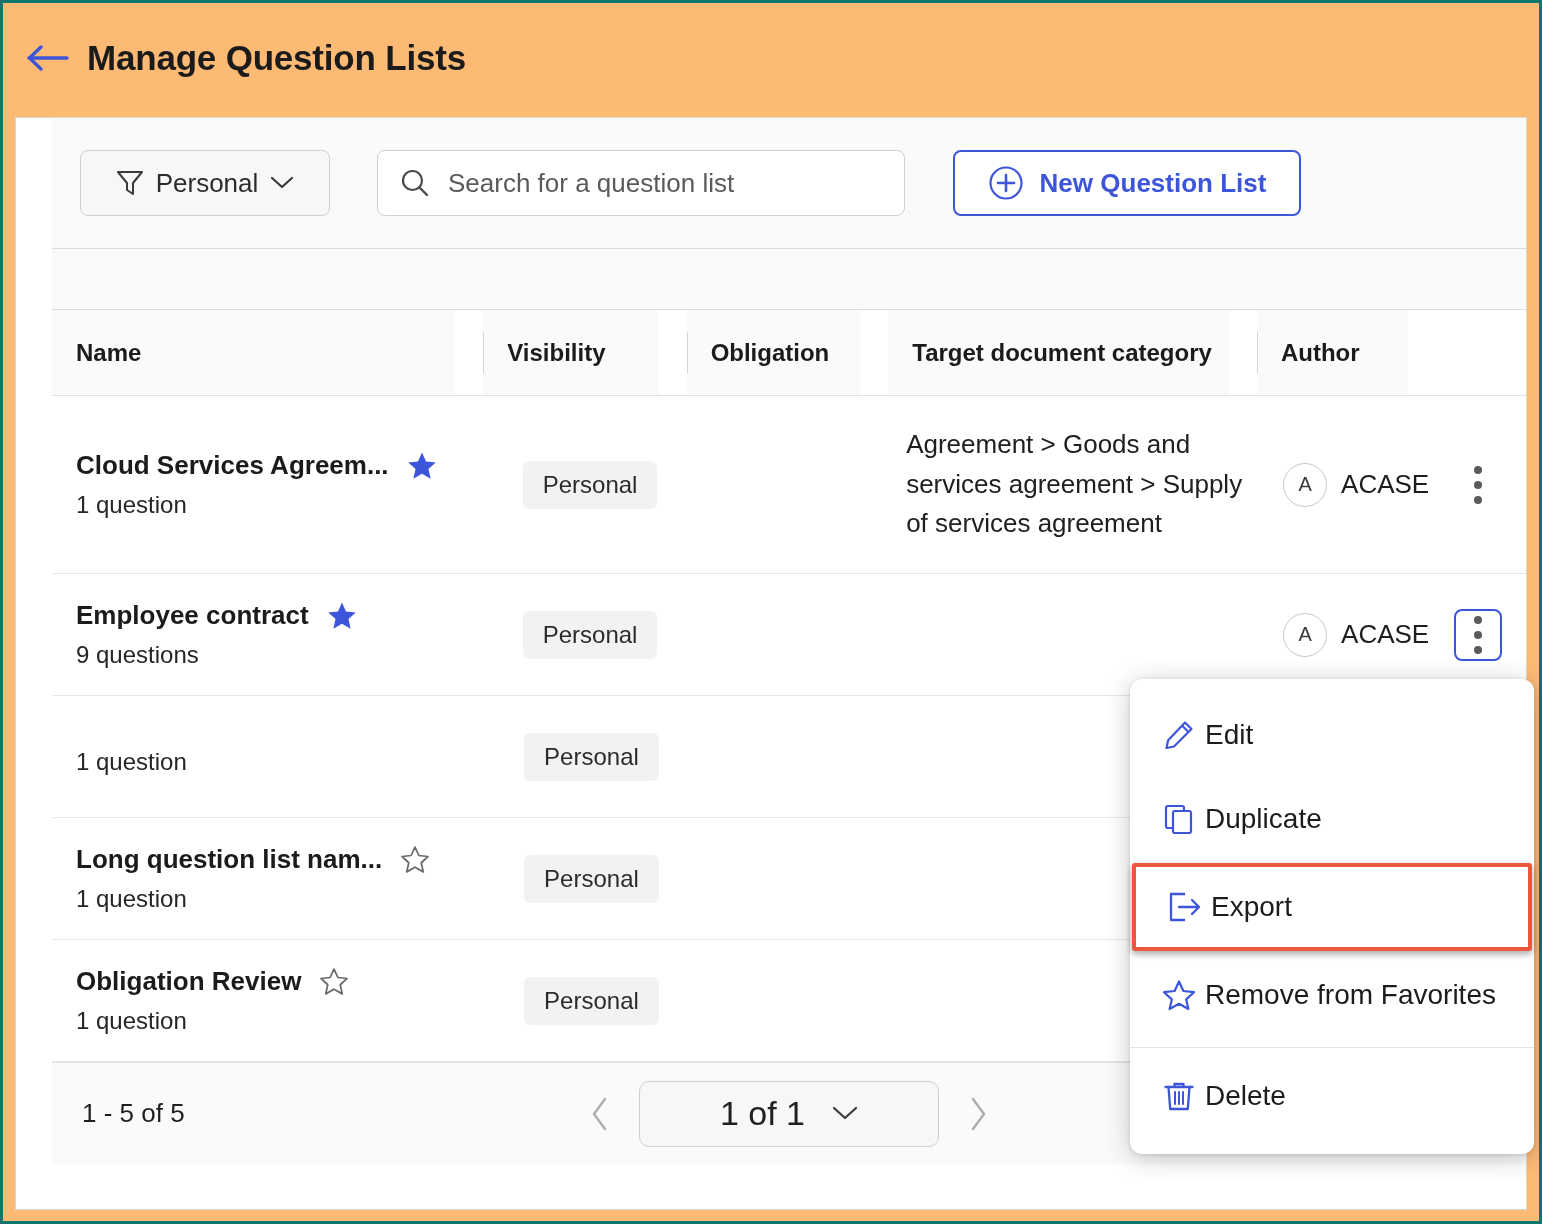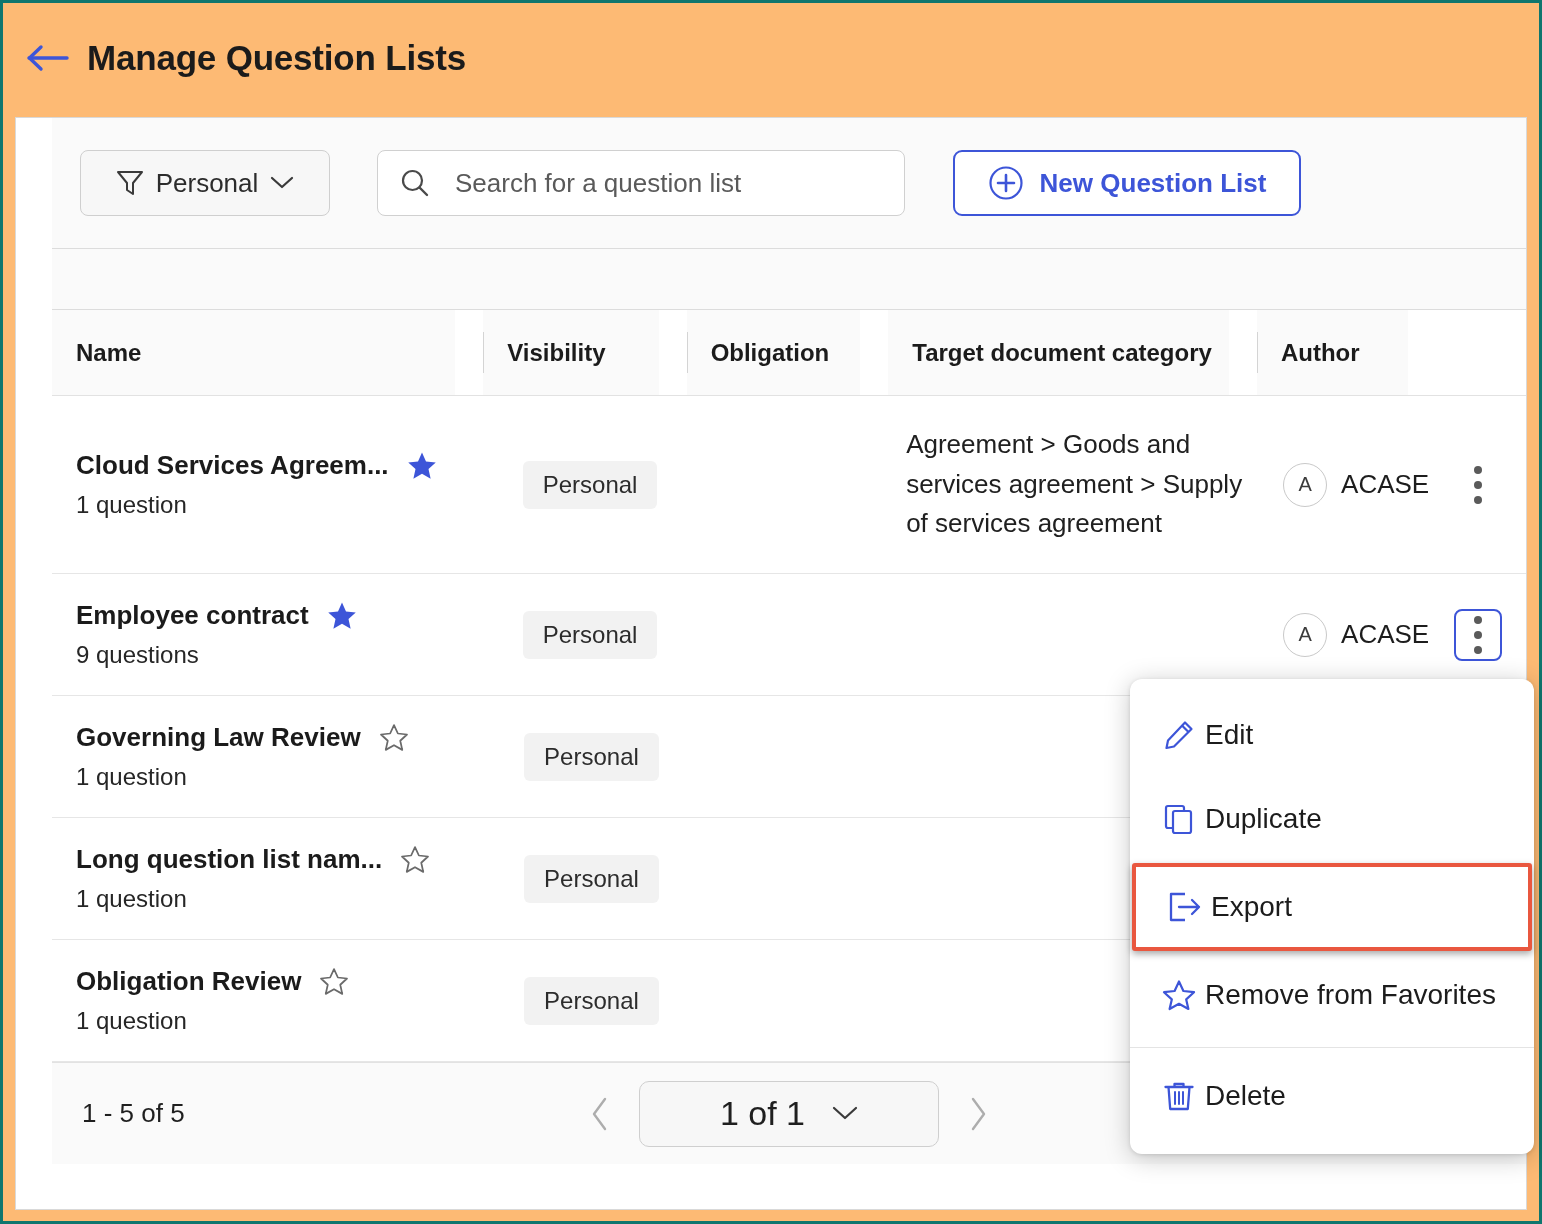--- a/index.html
+++ b/index.html
@@ -99,40 +99,39 @@
     flex: 0 0 auto;
   }
   .search-box input {
     border: none;
     outline: none;
     font-size: 26px;
     color: #3a3a3a;
     background: transparent;
     width: 430px;
     font-family: "Liberation Sans", sans-serif;
-    margin-left: 7px;
   }
   .search-box input::placeholder { color: #5a5a5a; }
 
   .btn-outline {
     display: flex;
     align-items: center;
     justify-content: center;
     gap: 16px;
     height: 66px;
     border: 2px solid #3d55d8;
     border-radius: 8px;
     background: #ffffff;
     color: #3d55d8;
     font-size: 26px;
     font-weight: bold;
     cursor: pointer;
     flex: 0 0 auto;
   }
-  .btn-new { width: 348px; margin-left: 48px; border-radius: 9px; }
+  .btn-new { width: 348px; margin-left: 48px; }
   .btn-import { width: 193px; margin-left: 48px; }
 
   
   .strip {
     height: 61px;
     background: #fafafa;
     border-bottom: 1px solid #dcdcdc;
   }
 
   
@@ -496,26 +495,20 @@
           <div class="kebab focused">
               <i></i>
               <i></i>
               <i></i>
             </div>
         </div>
       </div>
 
       <div class="trow row-std">
         <div class="td col-name">
-          <div class="name-line">
-            <span class="name-text">Governing Law Review</span>
-            <svg width="30" height="29" viewBox="0 0 24 23">
-              <path d="M12 1.6 L15.1 8.3 L22.4 9.1 L17 14.1 L18.6 21.4 L12 17.7 L5.4 21.4 L7 14.1 L1.6 9.1 L8.9 8.3 Z" fill="none" stroke="#6a6a6a" stroke-width="1.4" stroke-linejoin="round"></path>
-            </svg>
-          </div>
           <div class="count-text">1 question</div>
         </div>
         <div class="td col-vis td-vis">
           <span class="badge">Personal</span>
         </div>
         <div class="td col-desc"></div>
         <div class="td col-cat"></div>
         <div class="td col-auth"></div>
         <div class="td col-act td-act">
           <div class="kebab">

